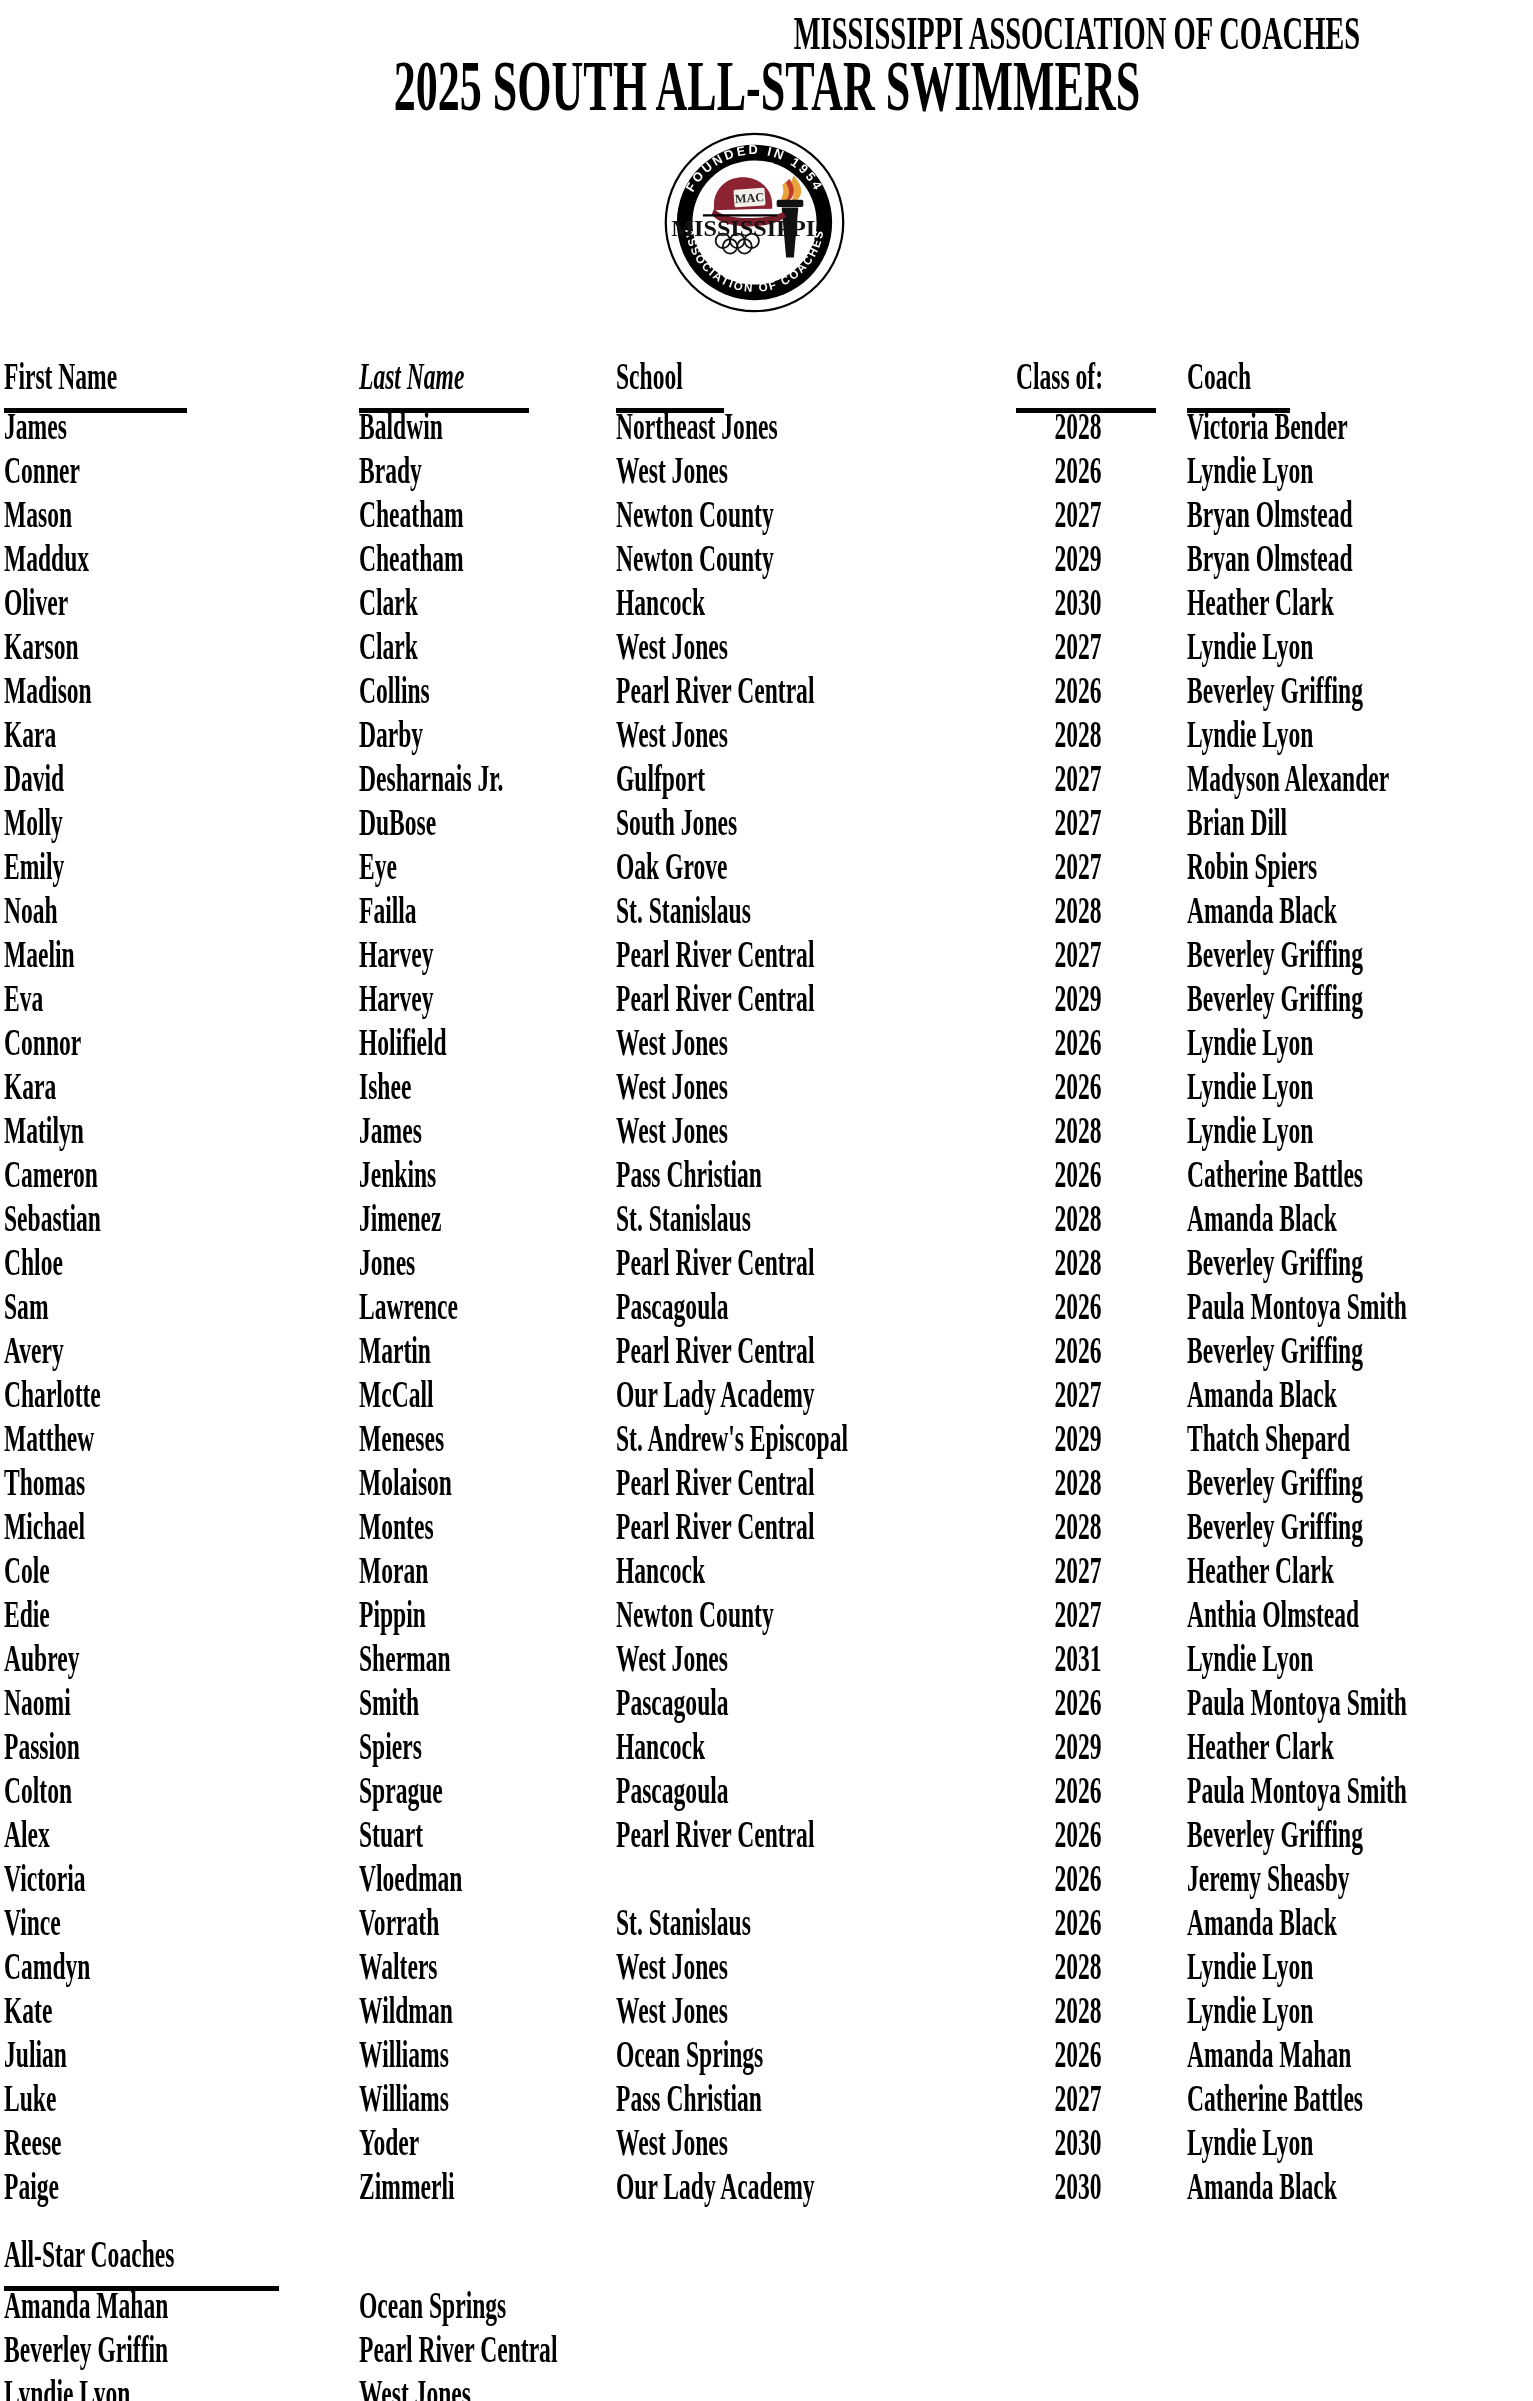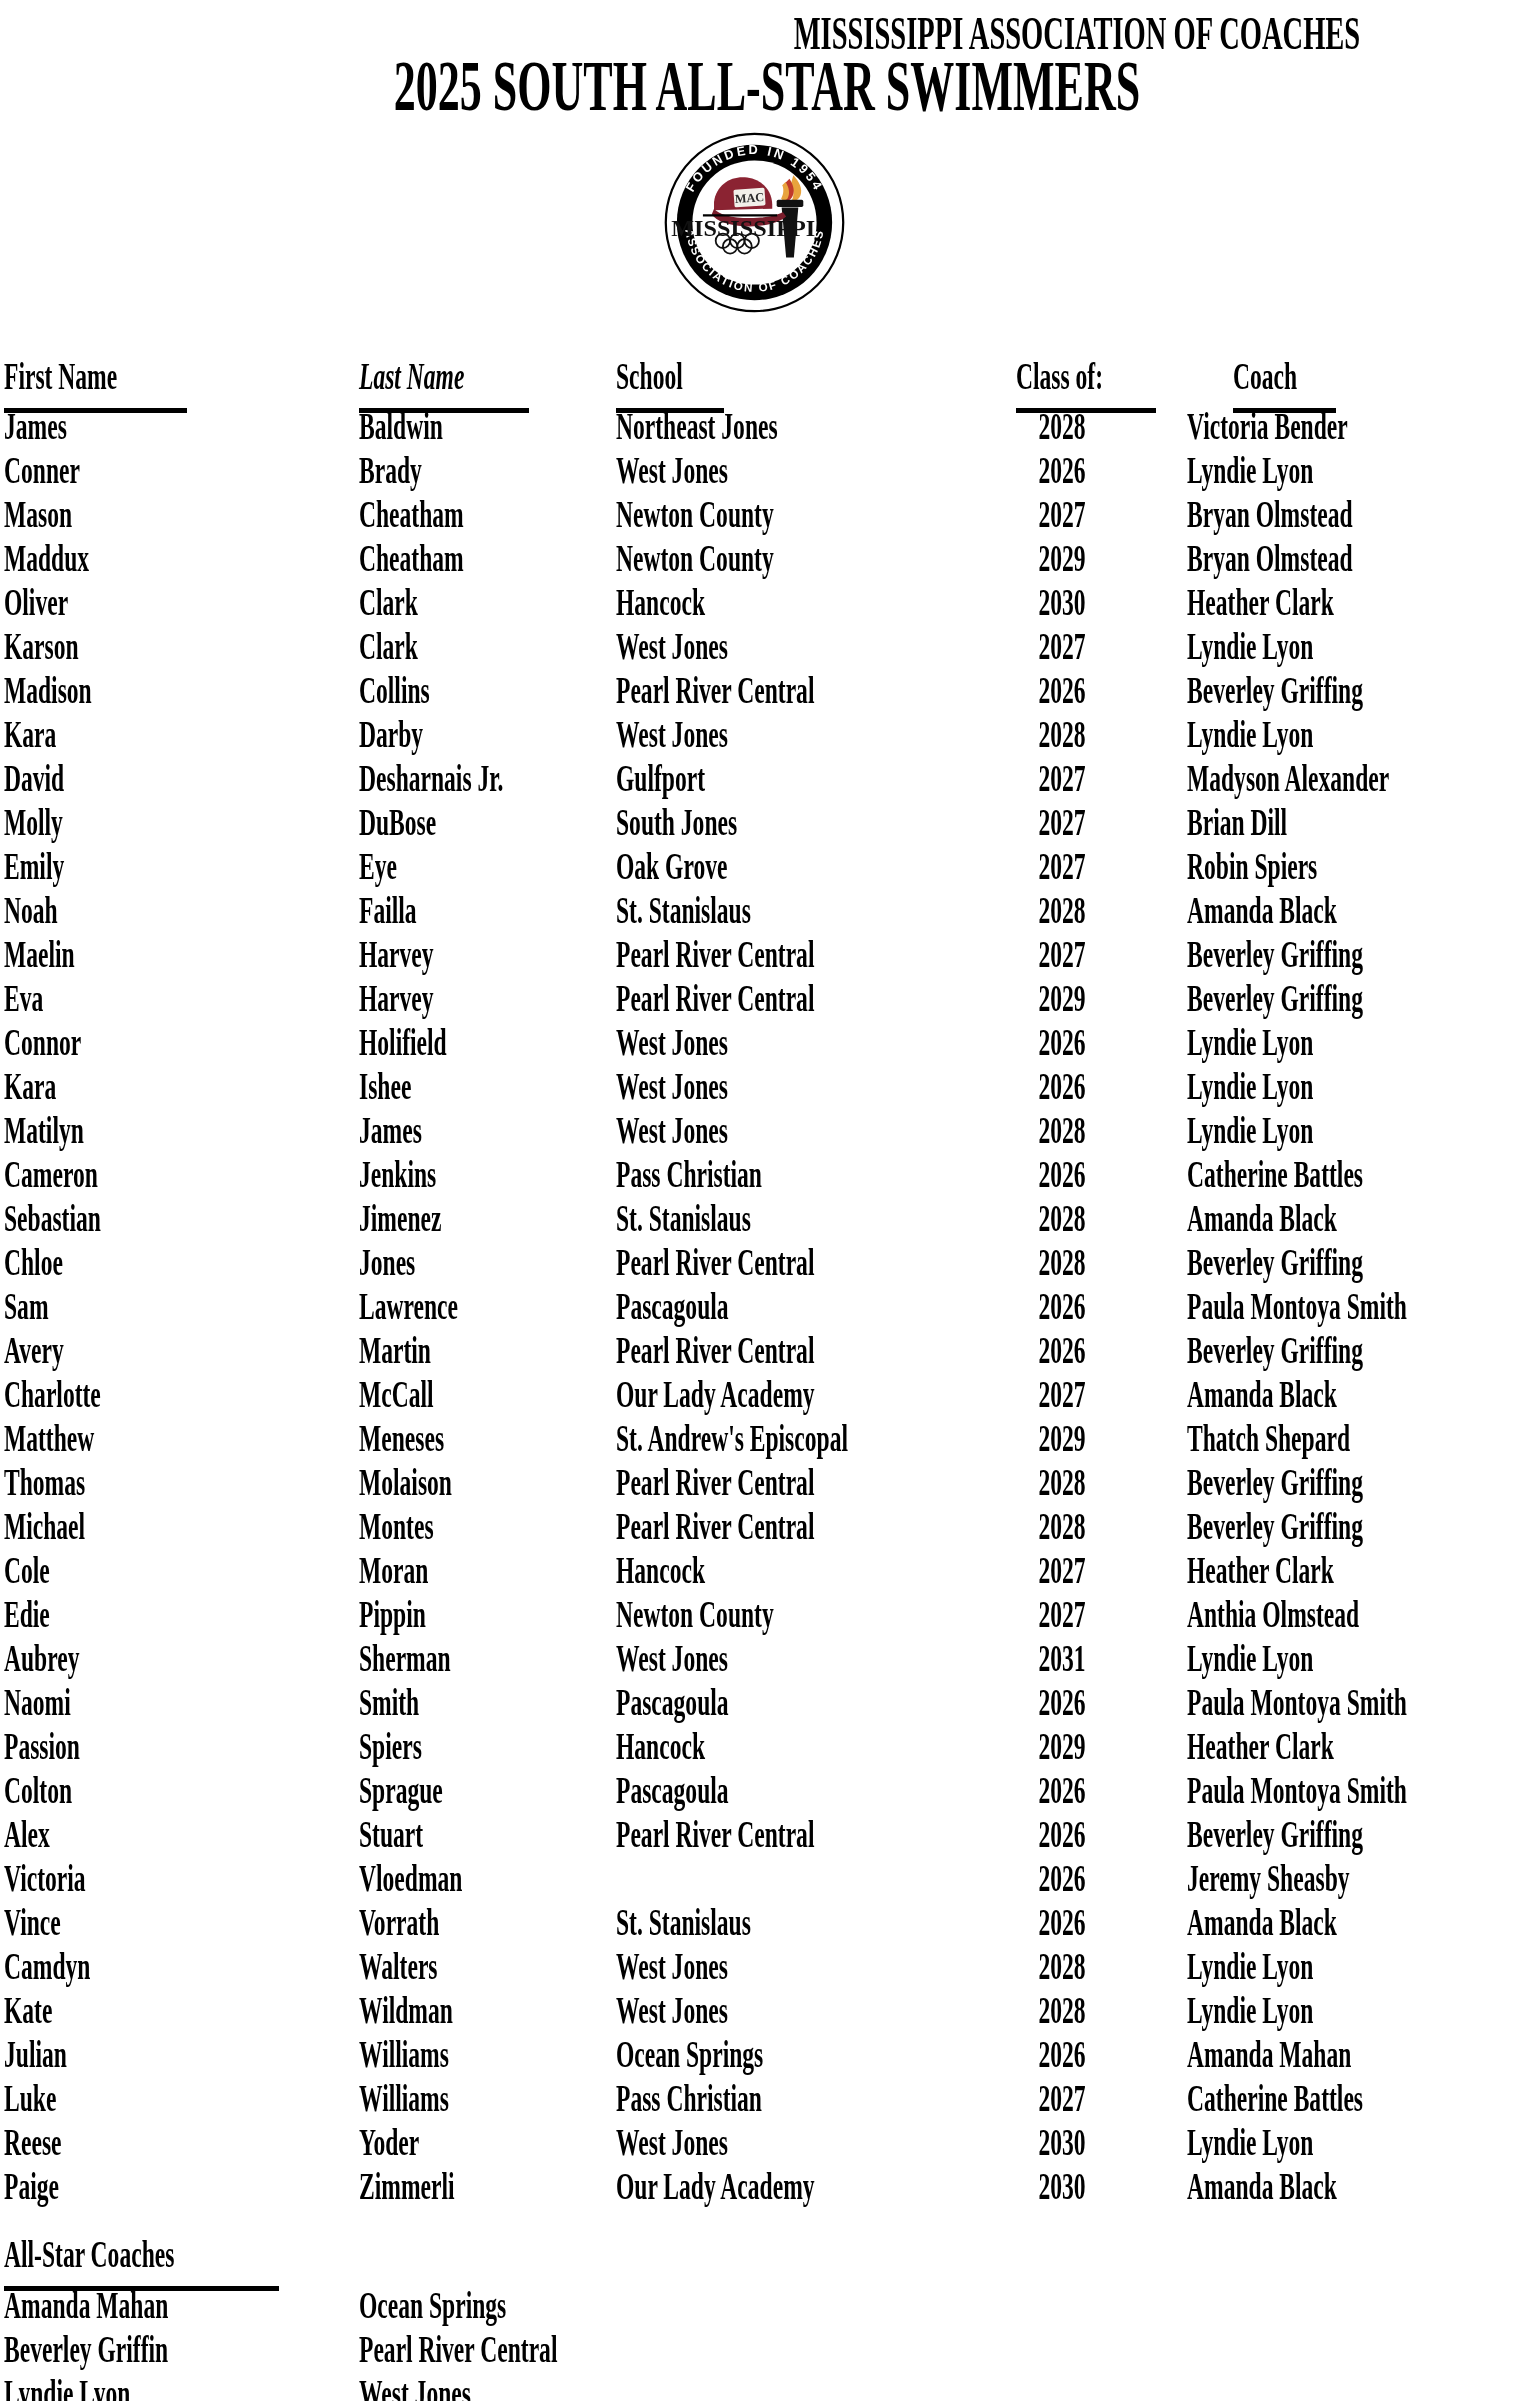--- a/index.html
+++ b/index.html
@@ -79,21 +79,21 @@
     line-height: 41px;
     height: 41px;
     font-size: 38px;
   }
   .cell .cond { font-size: 38px; }
   .cell .cond-c { font-size: 38px; }
 
   .c-first  { left: 4.4px;   width: 356px; }
   .c-last   { left: 359px; width: 250px; }
   .c-school { left: 616px; width: 411px; }
-  .c-class  { left: 1024px; width: 156px; text-align: left; }
+  .c-class  { left: 1000px; width: 156px; text-align: center; }
   .c-coach  { left: 1187px; width: 345px; }
 
   
   .hdr-row { height: 50px; }
   .hdr-cell {
     position: absolute;
     top: 0;
     height: 43px;
     line-height: 41px;
   }
@@ -101,21 +101,21 @@
     display: inline-block;
     border-bottom: 5px solid #000;
     padding-bottom: 0.6px;
   }
   .hdr-u .cond { font-size: 38px; }
 
   .hdr-first  { left: 4.4px; }
   .hdr-last   { left: 359px; font-style: italic; }
   .hdr-school { left: 616px; }
   .hdr-class  { left: 1016px; }
-  .hdr-coach  { left: 1233px; }
+  .hdr-coach  { left: 1187px; }
 
   
   #coaches-area {
     position: absolute;
     left: 0;
     top: 2234px;
     width: 1534px;
   }
   #coaches-heading {
     position: absolute;

